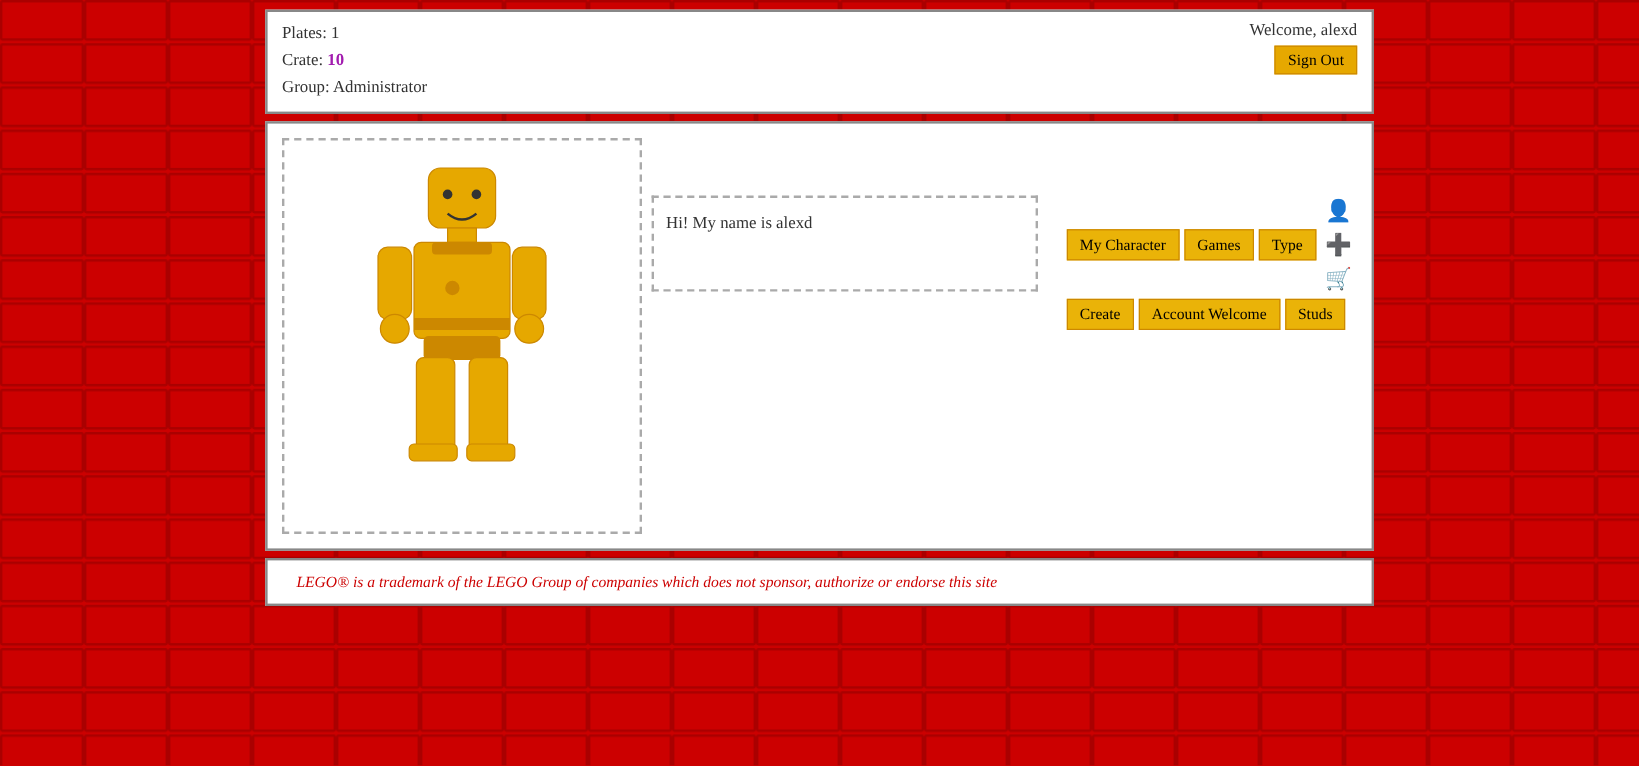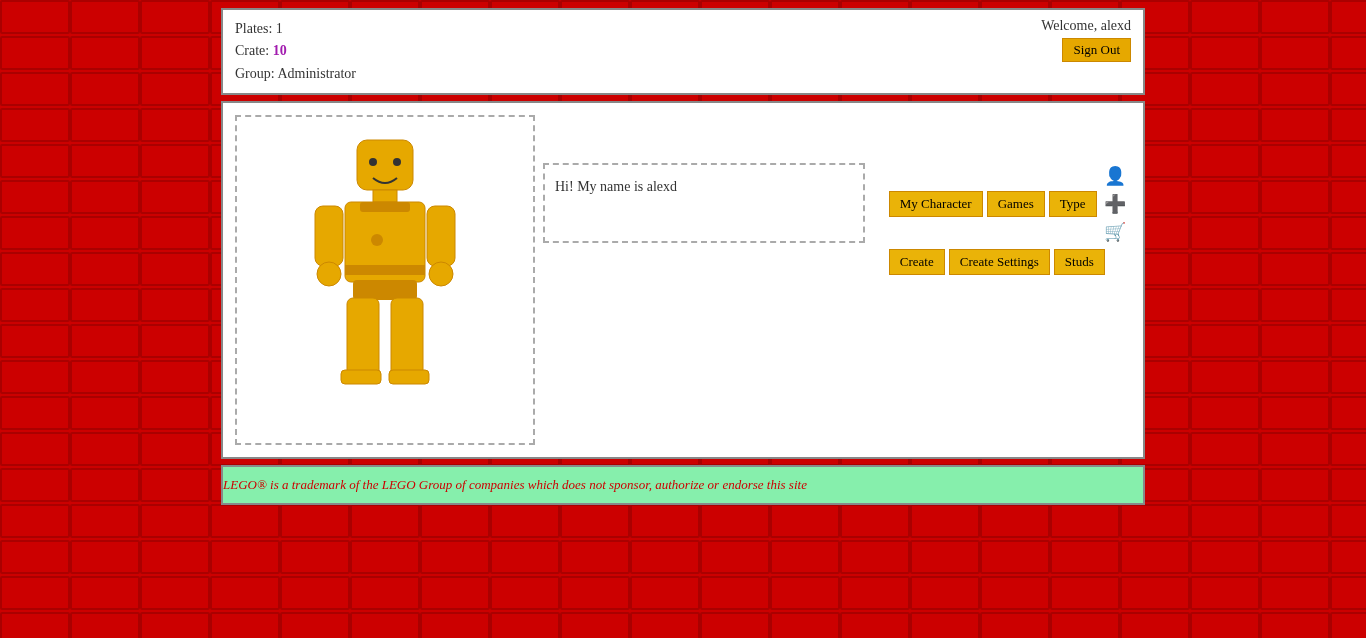--- a/index.html
+++ b/index.html
@@ -165,23 +165,23 @@
       border: 2px dashed #aaa;
       padding: 10px;
       min-height: 200px;
       font-size: 14px;
       color: #666;
       font-style: italic;
     }
 
     
     .footer-box {
-      background: #86efac;
+      background: #ffffff;
       border: 2px solid #888;
-      padding: 10px 0;
+      padding: 10px 24px;
     }
 
     .footer-text {
       font-size: 13px;
       color: #cc0000;
       font-style: italic;
     }
 
     
     .brick-container {
@@ -291,21 +291,21 @@
               <button class="nav-btn">Games</button>
               <button class="nav-btn">Type</button>
               <div class="icon-column">
                 <span class="icon-symbol">👤</span>
                 <span class="icon-symbol">➕</span>
                 <span class="icon-symbol">🛒</span>
               </div>
             </div>
             <div class="buttons-row">
               <button class="nav-btn">Create</button>
-              <button class="nav-btn">Create Settings</button>
+              <button class="nav-btn">Account Welcome</button>
               <button class="nav-btn">Studs</button>
             </div>
           </div>
 
         </div>
 
 
       </div>
     </div>
   </div>

